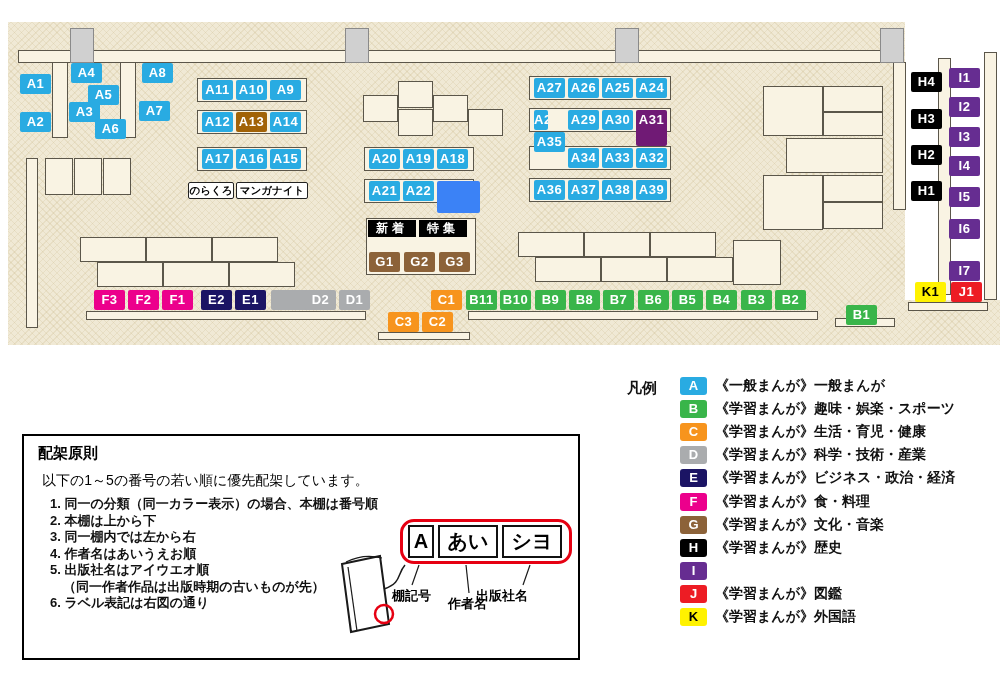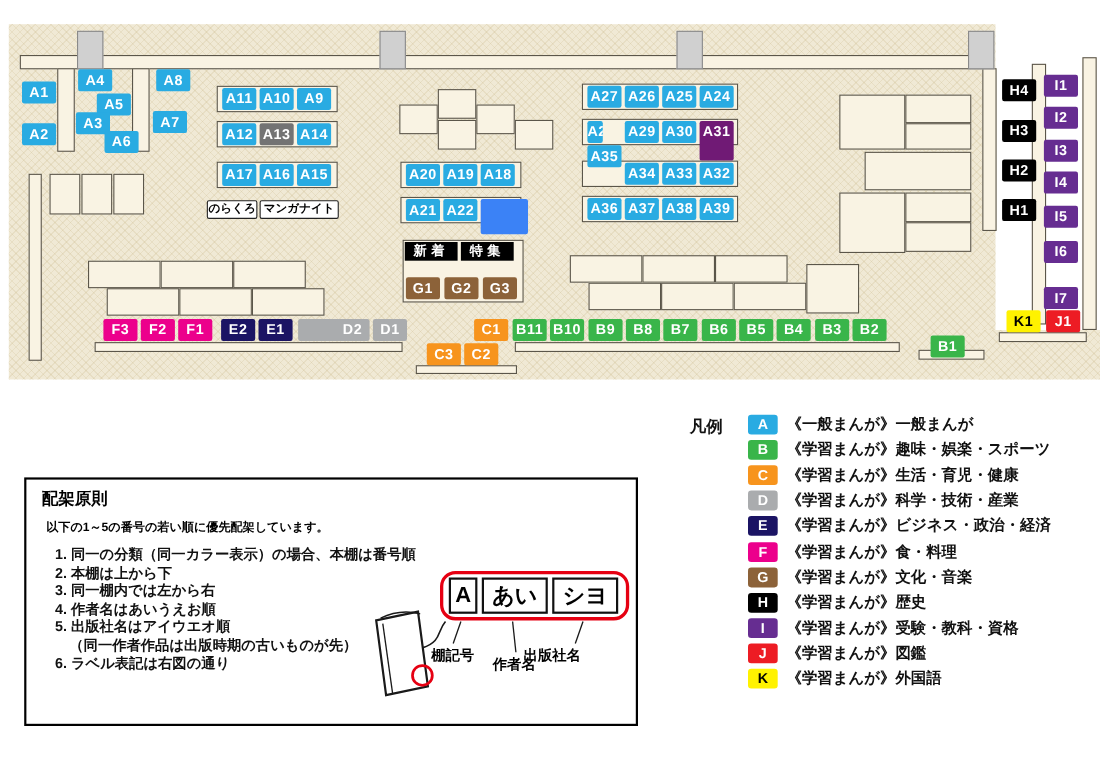--- a/index.html
+++ b/index.html
@@ -31,21 +31,21 @@
   .legend-title { position:absolute; left:2px; top:5px; font-size:15px; font-weight:bold; color:#111; }
   #legend-rows { position:absolute; left:55px; top:0; }
   .legend-row { display:flex; align-items:center; height:23.2px; }
   .legend-chip { width:27px; height:18px; border-radius:3px; font-size:13px; font-weight:bold;
     text-align:center; line-height:18px; margin-right:8px; flex:0 0 auto; }
   .legend-text { font-size:14px; font-weight:bold; color:#111; white-space:nowrap; }
 
   .principles { position:absolute; left:22px; top:434px; width:558px; height:226px;
     border:2px solid #000; background:#fff; }
   .p-title { position:absolute; left:14px; top:8px; font-size:15px; font-weight:bold; }
-  .p-intro { position:absolute; left:18px; top:36px; font-size:11px; font-weight:bold; }
+  .p-intro { position:absolute; left:18px; top:36px; font-size:14px; font-weight:normal; }
   #p-items { position:absolute; left:26px; top:60px; }
   .p-item { font-size:13px; font-weight:bold; line-height:16.5px; white-space:pre; color:#111; }
   .p-art { position:absolute; left:0; top:0; pointer-events:none; }
   .sample-box { position:absolute; left:376px; top:83px; width:172px; height:45px;
     border:3px solid #e60012; border-radius:14px; background:#fff;
     display:flex; align-items:center; gap:4px; padding:0 5px; }
   .sample-cell { height:33px; border:2px solid #111; display:flex; align-items:center;
     justify-content:center; font-size:20px; font-weight:bold; background:#fff; }
   .p-ann { position:absolute; font-size:13px; font-weight:bold; }
 </style>
@@ -117,21 +117,21 @@
       <div class="map-label" style="left: 71px; top: 63px; width: 31px; height: 20px; line-height: 20px; background: rgb(41, 171, 226); color: rgb(255, 255, 255);">A4</div>
       <div class="map-label" style="left: 88px; top: 85px; width: 31px; height: 20px; line-height: 20px; background: rgb(41, 171, 226); color: rgb(255, 255, 255);">A5</div>
       <div class="map-label" style="left: 69px; top: 102px; width: 31px; height: 20px; line-height: 20px; background: rgb(41, 171, 226); color: rgb(255, 255, 255);">A3</div>
       <div class="map-label" style="left: 95px; top: 119px; width: 31px; height: 20px; line-height: 20px; background: rgb(41, 171, 226); color: rgb(255, 255, 255);">A6</div>
       <div class="map-label" style="left: 142px; top: 63px; width: 31px; height: 20px; line-height: 20px; background: rgb(41, 171, 226); color: rgb(255, 255, 255);">A8</div>
       <div class="map-label" style="left: 139px; top: 101px; width: 31px; height: 20px; line-height: 20px; background: rgb(41, 171, 226); color: rgb(255, 255, 255);">A7</div>
       <div class="map-label" style="left: 202px; top: 80px; width: 31px; height: 20px; line-height: 20px; background: rgb(41, 171, 226); color: rgb(255, 255, 255);">A11</div>
       <div class="map-label" style="left: 236px; top: 80px; width: 31px; height: 20px; line-height: 20px; background: rgb(41, 171, 226); color: rgb(255, 255, 255);">A10</div>
       <div class="map-label" style="left: 270px; top: 80px; width: 31px; height: 20px; line-height: 20px; background: rgb(41, 171, 226); color: rgb(255, 255, 255);">A9</div>
       <div class="map-label" style="left: 202px; top: 112px; width: 31px; height: 20px; line-height: 20px; background: rgb(41, 171, 226); color: rgb(255, 255, 255);">A12</div>
-      <div class="map-label" style="left: 236px; top: 112px; width: 31px; height: 20px; line-height: 20px; background: #737373; color: rgb(255, 255, 255);">A13</div>
+      <div class="map-label" style="left: 236px; top: 112px; width: 31px; height: 20px; line-height: 20px; background: #a16207; color: rgb(255, 255, 255);">A13</div>
       <div class="map-label" style="left: 270px; top: 112px; width: 31px; height: 20px; line-height: 20px; background: rgb(41, 171, 226); color: rgb(255, 255, 255);">A14</div>
       <div class="map-label" style="left: 202px; top: 149px; width: 31px; height: 20px; line-height: 20px; background: rgb(41, 171, 226); color: rgb(255, 255, 255);">A17</div>
       <div class="map-label" style="left: 236px; top: 149px; width: 31px; height: 20px; line-height: 20px; background: rgb(41, 171, 226); color: rgb(255, 255, 255);">A16</div>
       <div class="map-label" style="left: 270px; top: 149px; width: 31px; height: 20px; line-height: 20px; background: rgb(41, 171, 226); color: rgb(255, 255, 255);">A15</div>
       <div class="map-label map-label-info" style="left: 188px; top: 182px; width: 46px; height: 17px; line-height: 15px; background: rgb(255, 255, 255); color: rgb(0, 0, 0);">のらくろ</div>
       <div class="map-label map-label-info" style="left: 236px; top: 182px; width: 72px; height: 17px; line-height: 15px; background: rgb(255, 255, 255); color: rgb(0, 0, 0);">マンガナイト</div>
       <div class="map-label" style="left: 369px; top: 149px; width: 31px; height: 20px; line-height: 20px; background: rgb(41, 171, 226); color: rgb(255, 255, 255);">A20</div>
       <div class="map-label" style="left: 403px; top: 149px; width: 31px; height: 20px; line-height: 20px; background: rgb(41, 171, 226); color: rgb(255, 255, 255);">A19</div>
       <div class="map-label" style="left: 437px; top: 149px; width: 31px; height: 20px; line-height: 20px; background: rgb(41, 171, 226); color: rgb(255, 255, 255);">A18</div>
       <div class="map-label" style="left: 369px; top: 181px; width: 31px; height: 20px; line-height: 20px; background: rgb(41, 171, 226); color: rgb(255, 255, 255);">A21</div>
@@ -225,21 +225,20 @@
         <div class="legend-row">
           <span class="legend-chip" style="background: rgb(140, 98, 57); color: rgb(255, 255, 255);">G</span>
           <span class="legend-text">《学習まんが》文化・音楽</span>
         </div>
         <div class="legend-row">
           <span class="legend-chip" style="background: rgb(0, 0, 0); color: rgb(255, 255, 255);">H</span>
           <span class="legend-text">《学習まんが》歴史</span>
         </div>
         <div class="legend-row">
           <span class="legend-chip" style="background: rgb(102, 45, 145); color: rgb(255, 255, 255);">I</span>
-          <span class="legend-text">《学習まんが》受験・教科・資格</span>
         </div>
         <div class="legend-row">
           <span class="legend-chip" style="background: rgb(237, 28, 36); color: rgb(255, 255, 255);">J</span>
           <span class="legend-text">《学習まんが》図鑑</span>
         </div>
         <div class="legend-row">
           <span class="legend-chip" style="background: rgb(255, 242, 0); color: rgb(0, 0, 0);">K</span>
           <span class="legend-text">《学習まんが》外国語</span>
         </div>
       </div>

